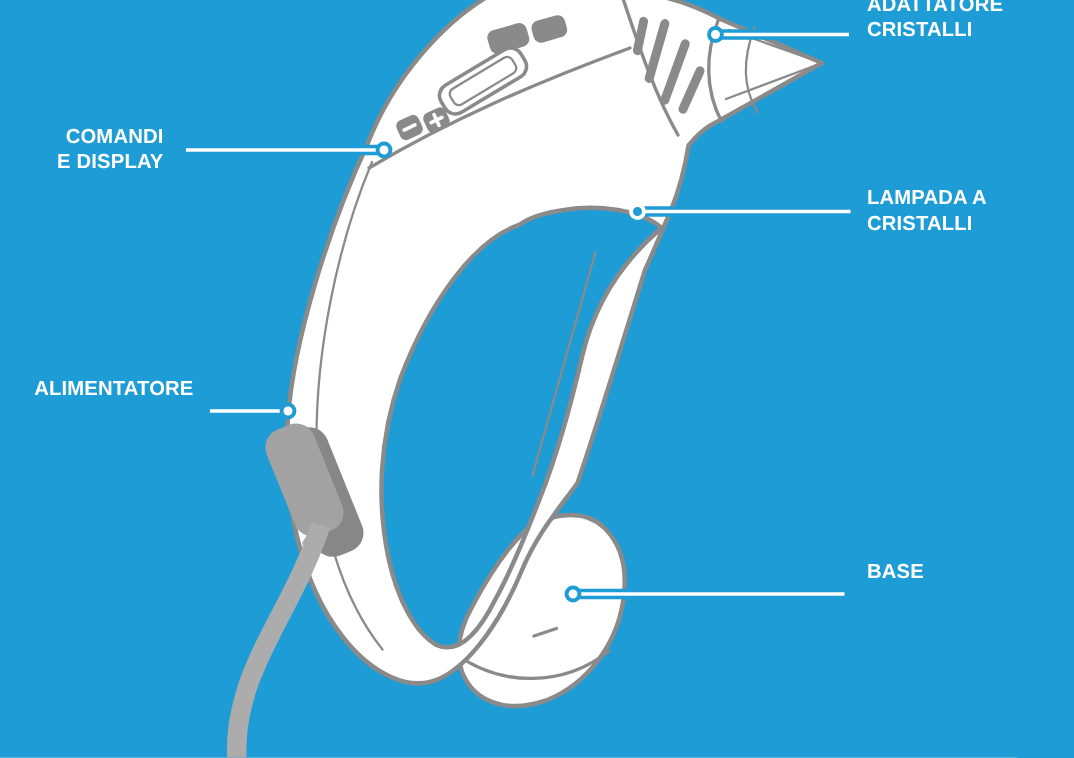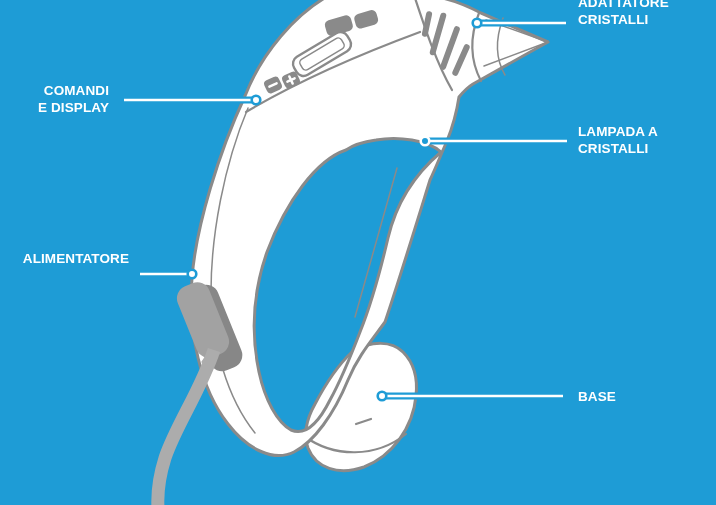--- a/index.html
+++ b/index.html
@@ -171,17 +171,17 @@
 
   <div class="label" style="left:578px;top:123px;">
     <div>LAMPADA A</div>
     <div>CRISTALLI</div>
   </div>
 
   <div class="label right-align" style="left:0;width:129px;top:250px;">
     <div>ALIMENTATORE</div>
   </div>
 
-  <div class="label" style="left:578px;top:388px;">
+  <div class="label" style="left:578px;top:372px;">
     <div>BASE</div>
   </div>
 
 </div>
 
 </body></html>

